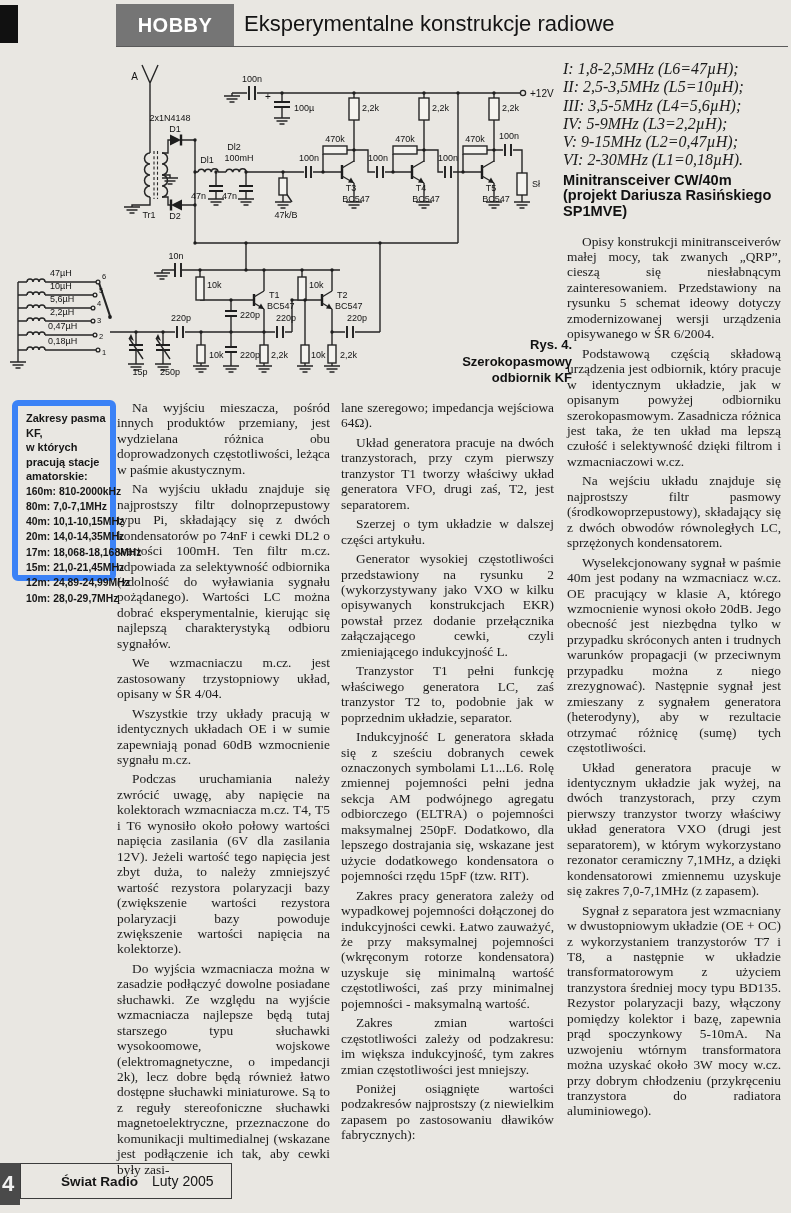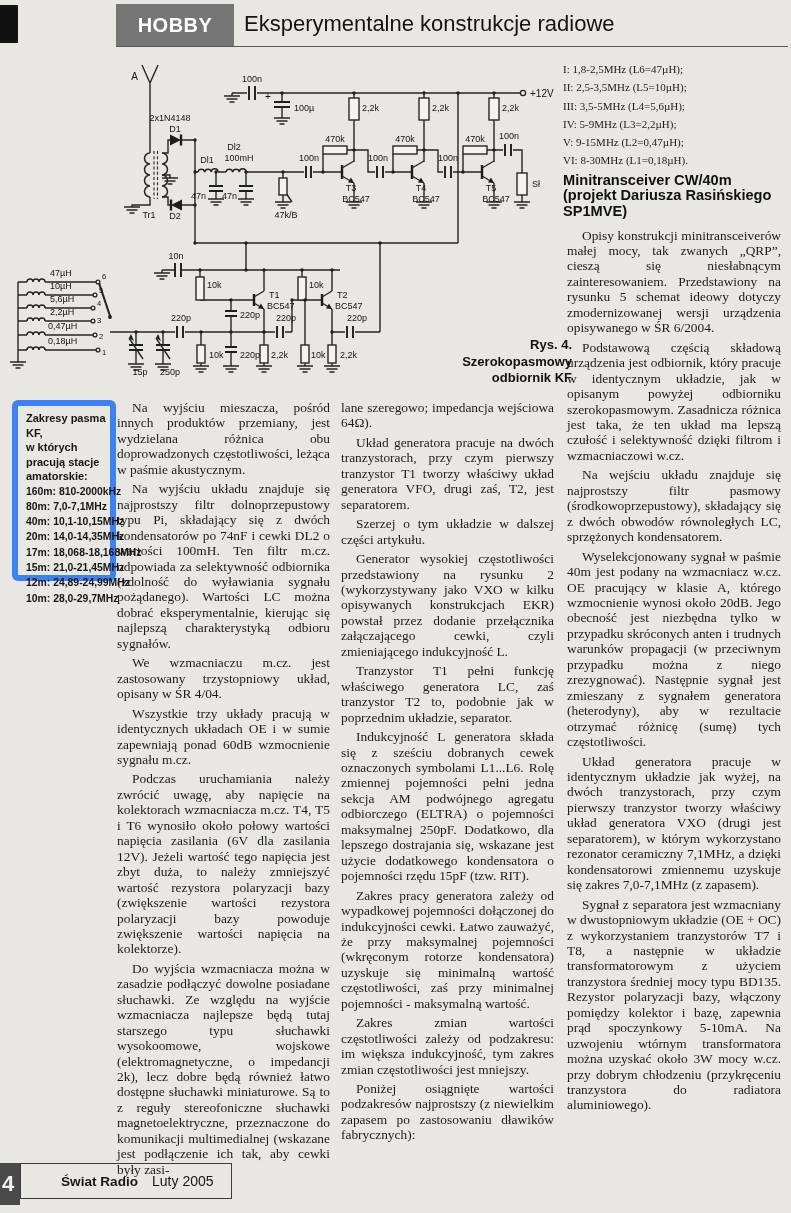--- a/index.html
+++ b/index.html
@@ -29,23 +29,23 @@
     font-family:"Liberation Sans",sans-serif;font-weight:bold;color:#161616;}
   .side-box .t{font-size:11px;line-height:14.5px;}
   .side-box .e{font-size:10.4px;line-height:15.3px;white-space:nowrap;}
   
   .col{position:absolute;text-align:justify;font-size:13.4px;line-height:15.45px;overflow:hidden;}
   .col p{margin:4px;}
   .col p.ind{text-indent:15px;}
   .col-left{left:113px;top:396px;width:221px;height:790px;}
   .col-mid{left:337px;top:396px;width:221px;height:790px;}
   .col-right{left:563px;top:60px;width:222px;height:1127px;}
-  .bands div{line-height:18.3px;font-size:11px;white-space:nowrap;}
+  .bands div{line-height:18.3px;font-size:16px;white-space:nowrap;font-style:italic;}
   .r-head{font-family:"Liberation Sans",sans-serif;font-weight:bold;font-size:14.6px;
-    line-height:15.6px;margin:3px 0 8px 0;text-align:left;color:#111;}
+    line-height:15.6px;margin:3px 0 14px 0;text-align:left;color:#111;}
   
   .foot-tab{left:0;top:1163px;width:20px;height:42px;background:#4a4a4a;color:#f2f2f2;
     font-family:"Liberation Sans",sans-serif;font-weight:bold;font-size:22px;
     display:flex;align-items:center;justify-content:flex-start;padding-left:2px;box-sizing:border-box;}
   .foot-box{left:20px;top:1163px;width:212px;height:36px;border:1.6px solid #3c3c3c;
     box-sizing:border-box;display:flex;align-items:center;padding-left:40px;
     font-family:"Liberation Sans",sans-serif;color:#161616;}
   .foot-box .mag{font-weight:bold;font-size:13.6px;}
   .foot-box .iss{font-size:14px;margin-left:14px;}
   
@@ -368,21 +368,21 @@
     <p class="para ind">Zakres zmian wartości częstotliwości zależy od podzakresu: im większa indukcyjność, tym zakres zmian częstotliwości jest mniejszy.</p>
     <p class="para ind">Poniżej osiągnięte wartości podzakresów najprostszy (z niewielkim zapasem po zastosowaniu dławików fabrycznych):</p>
   </div>
 <div class="abs col col-right" id="col-right">
   <div class="bands" id="bands">
       <div>I: 1,8-2,5MHz (L6=47µH);</div>
       <div>II: 2,5-3,5MHz (L5=10µH);</div>
       <div>III: 3,5-5MHz (L4=5,6µH);</div>
       <div>IV: 5-9MHz (L3=2,2µH);</div>
       <div>V: 9-15MHz (L2=0,47µH);</div>
-      <div>VI: 8-30MHz (L1=0,18µH).</div>
+      <div>VI: 2-30MHz (L1=0,18µH).</div>
     </div>
   <div class="r-head">
     <div>Minitransceiver CW/40m</div>
     <div>(projekt Dariusza Rasińskiego</div>
     <div>SP1MVE)</div>
   </div>
   <div id="right-paras">
       <p class="para ind">Opisy konstrukcji minitransceiverów małej mocy, tak zwanych „QRP”, cieszą się niesłabnącym zainteresowaniem. Przedstawiony na rysunku 5 schemat ideowy dotyczy zmodernizowanej wersji urządzenia opisywanego w ŚR 6/2004.</p>
       <p class="para ind">Podstawową częścią składową urządzenia jest odbiornik, który pracuje w identycznym układzie, jak w opisanym powyżej odbiorniku szerokopasmowym. Zasadnicza różnica jest taka, że ten układ ma lepszą czułość i selektywność dzięki filtrom i wzmacniaczowi w.cz.</p>
       <p class="para ind">Na wejściu układu znajduje się najprostszy filtr pasmowy (środkowoprzepustowy), składający się z dwóch obwodów równoległych LC, sprzężonych kondensatorem.</p>

